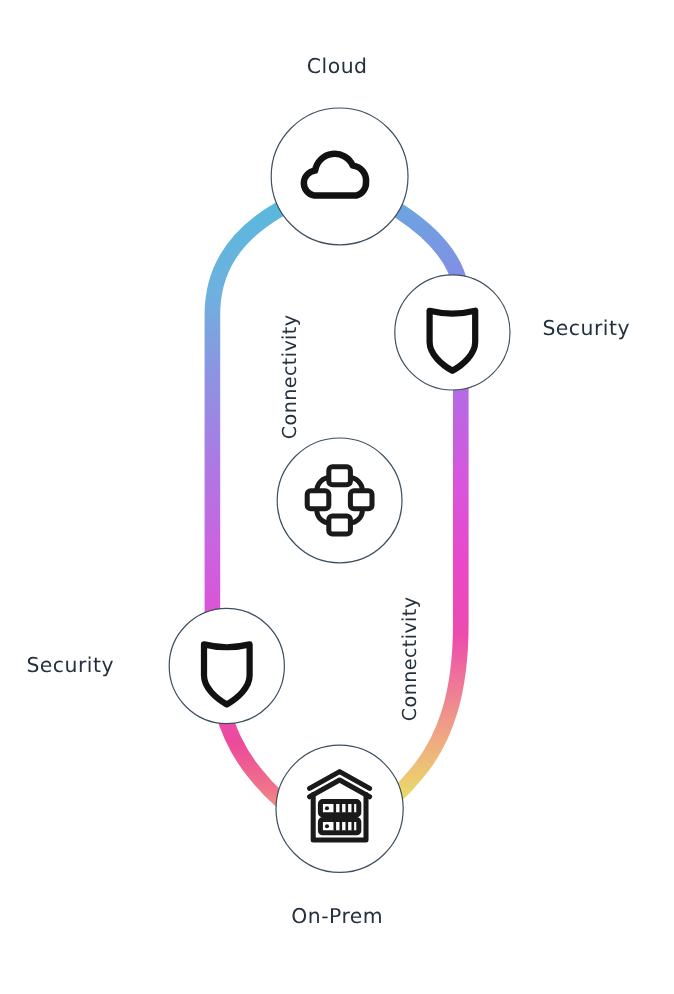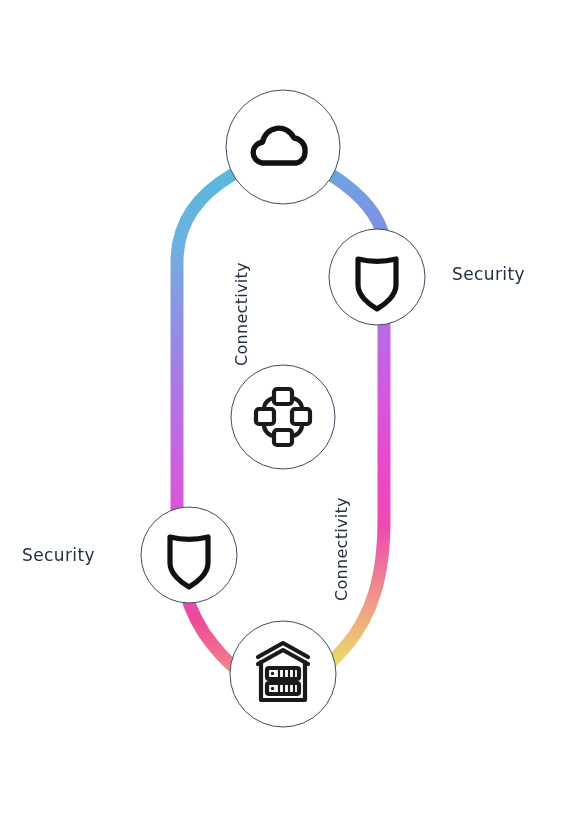--- a/index.html
+++ b/index.html
@@ -217,23 +217,25 @@
           <line x1="279" y1="685.5" x2="279" y2="691.5"></line>
           <line x1="284" y1="685.5" x2="284" y2="691.5"></line>
           <line x1="289" y1="685.5" x2="289" y2="691.5"></line>
           <line x1="294" y1="685.5" x2="294" y2="691.5"></line>
         </g>
       </g>
     </g>
 
   </svg>
 
+  <div class="node-label" id="label-cloud">Cloud</div>
 
   <div class="node-label" id="label-security-right">Security</div>
 
   <div class="node-label" id="label-security-left">Security</div>
 
+  <div class="node-label" id="label-onprem">On-Prem</div>
 
   <div class="edge-label" id="label-connectivity-top">Connectivity</div>
 
   <div class="edge-label" id="label-connectivity-bottom">Connectivity</div>
 
 </div>
 
 </body></html>

